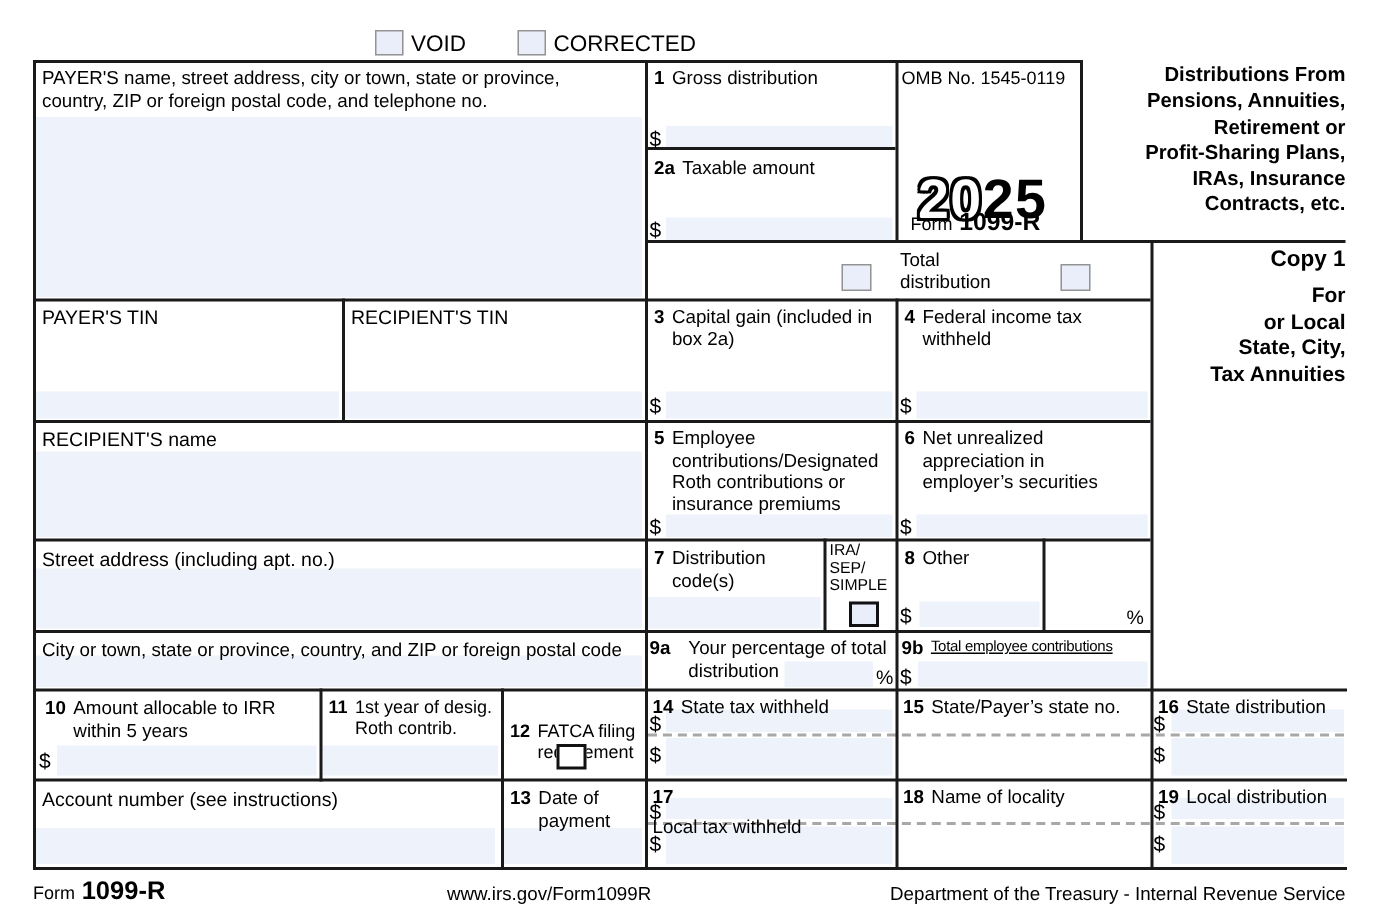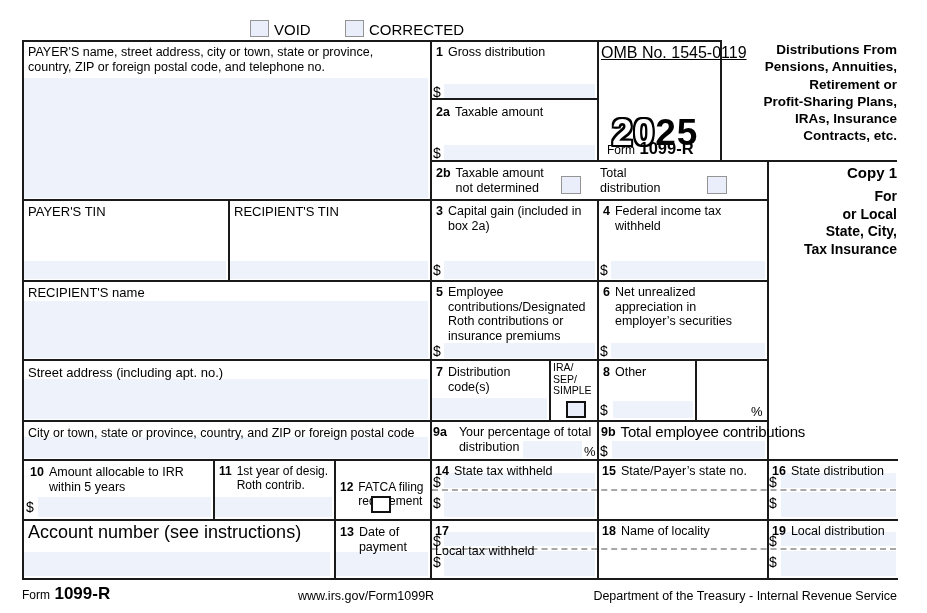--- a/index.html
+++ b/index.html
@@ -85,33 +85,33 @@
   <div class="vl" style="left:695px;top:359px;height:63px;"></div>
   <div class="vl" style="left:213px;top:459px;height:62px;"></div>
   <div class="vl" style="left:334px;top:459px;height:121px;"></div>
 
   <div class="lbl" style="left:28px;top:45px;width:392px;">PAYER'S name, street address, city or town, state or province, country, ZIP or foreign postal code, and telephone no.</div>
   <div class="lbl" style="left:28px;top:204px;font-size:13px;">PAYER'S TIN</div>
   <div class="lbl" style="left:234px;top:204px;font-size:13px;">RECIPIENT'S TIN</div>
   <div class="lbl" style="left:28px;top:285px;font-size:13px;">RECIPIENT'S name</div>
   <div class="lbl" style="left:28px;top:365px;font-size:13px;">Street address (including apt. no.)</div>
   <div class="lbl" style="left:28px;top:426px;width:400px;">City or town, state or province, country, and ZIP or foreign postal code</div>
-  <div class="lbl" style="left:28px;top:525px;font-size:18px;">Account number (see instructions)</div>
+  <div class="lbl" style="left:28px;top:525px;font-size:13px;">Account number (see instructions)</div>
 
   <div class="bh" style="left:436px;top:45px;width:150px;">
     <b>1</b>
       <span>Gross distribution</span>
   </div>
   <span class="dol" style="left:433px;top:85px;">$</span>
   <div class="bh" style="left:436px;top:105px;width:150px;">
     <b>2a</b>
       <span>Taxable amount</span>
   </div>
   <span class="dol" style="left:433px;top:146px;">$</span>
-  <div class="lbl" style="left:601px;top:45px;font-size:16px;text-decoration:underline;">OMB No. 1545-0119</div>
+  <div class="lbl" style="left:601px;top:45px;font-size:12px;">OMB No. 1545-0119</div>
   <div style="position:absolute;left:612px;top:76px;font-size:37px;font-weight:bold;letter-spacing:1px;margin-top:36px;">
     <span class="outline20">20</span><span>25</span>
   </div>
   <div style="position:absolute;left:607px;top:139px;">
     <span style="font-size:12px;">Form</span>
     <span style="font-size:16.5px;font-weight:bold;">1099-R</span>
   </div>
 
   <div class="rightblock" style="left:733px;top:41px;width:164px;font-size:13.5px;line-height:17.3px;">
     <div>Distributions From</div>
@@ -119,27 +119,23 @@
     <div>Retirement or</div>
     <div>Profit-Sharing Plans,</div>
     <div>IRAs, Insurance</div>
     <div>Contracts, etc.</div>
   </div>
   <div class="rightblock" style="left:760px;top:164px;width:137px;font-size:15px;">Copy 1</div>
   <div class="rightblock" style="left:760px;top:188px;width:137px;font-size:14px;line-height:17.5px;">
     <div>For</div>
     <div>or Local</div>
     <div>State, City,</div>
-    <div>Tax Insurance</div>
-  </div>
-
-  <div class="bh" style="left:436px;top:166px;width:122px;">
-    <b>2b</b>
-      <span>Taxable amount not determined</span>
-  </div>
+    <div>Tax Annuities</div>
+  </div>
+
   <span class="cb" style="left:561px;top:176px;width:20px;height:18px;"></span>
   <div class="lbl" style="left:600px;top:166px;width:72px;">Total distribution</div>
   <span class="cb" style="left:707px;top:176px;width:20px;height:18px;"></span>
 
   <div class="bh" style="left:436px;top:204px;width:152px;">
     <b>3</b>
       <span>Capital gain (included in box 2a)</span>
   </div>
   <span class="dol" style="left:433px;top:263px;">$</span>
   <div class="bh" style="left:603px;top:204px;width:135px;">
@@ -172,21 +168,21 @@
   <span class="dol" style="left:600px;top:403px;">$</span>
   <span class="pct" style="left:751px;top:405px;">%</span>
 
   <div class="bh" style="left:433px;top:425px;width:168px;gap:12px;">
     <b>9a</b>
       <span>Your percentage of total distribution</span>
   </div>
   <span class="pct" style="left:584px;top:445px;">%</span>
   <div class="bh" style="left:601px;top:425px;width:164px;">
     <b>9b</b>
-      <span style="font-size:15px;letter-spacing:-0.2px;white-space:nowrap;">Total employee contributions</span>
+      <span style="font-size:10px;letter-spacing:-0.2px;white-space:nowrap;text-decoration:underline;">Total employee contributions</span>
   </div>
   <span class="dol" style="left:600px;top:444px;">$</span>
 
   <div class="bh" style="left:30px;top:465px;width:182px;">
     <b>10</b>
       <span>Amount allocable to IRR within 5 years</span>
   </div>
   <span class="dol" style="left:26px;top:500px;">$</span>
   <div class="bh small" style="left:219px;top:465px;width:112px;">
     <b>11</b>

